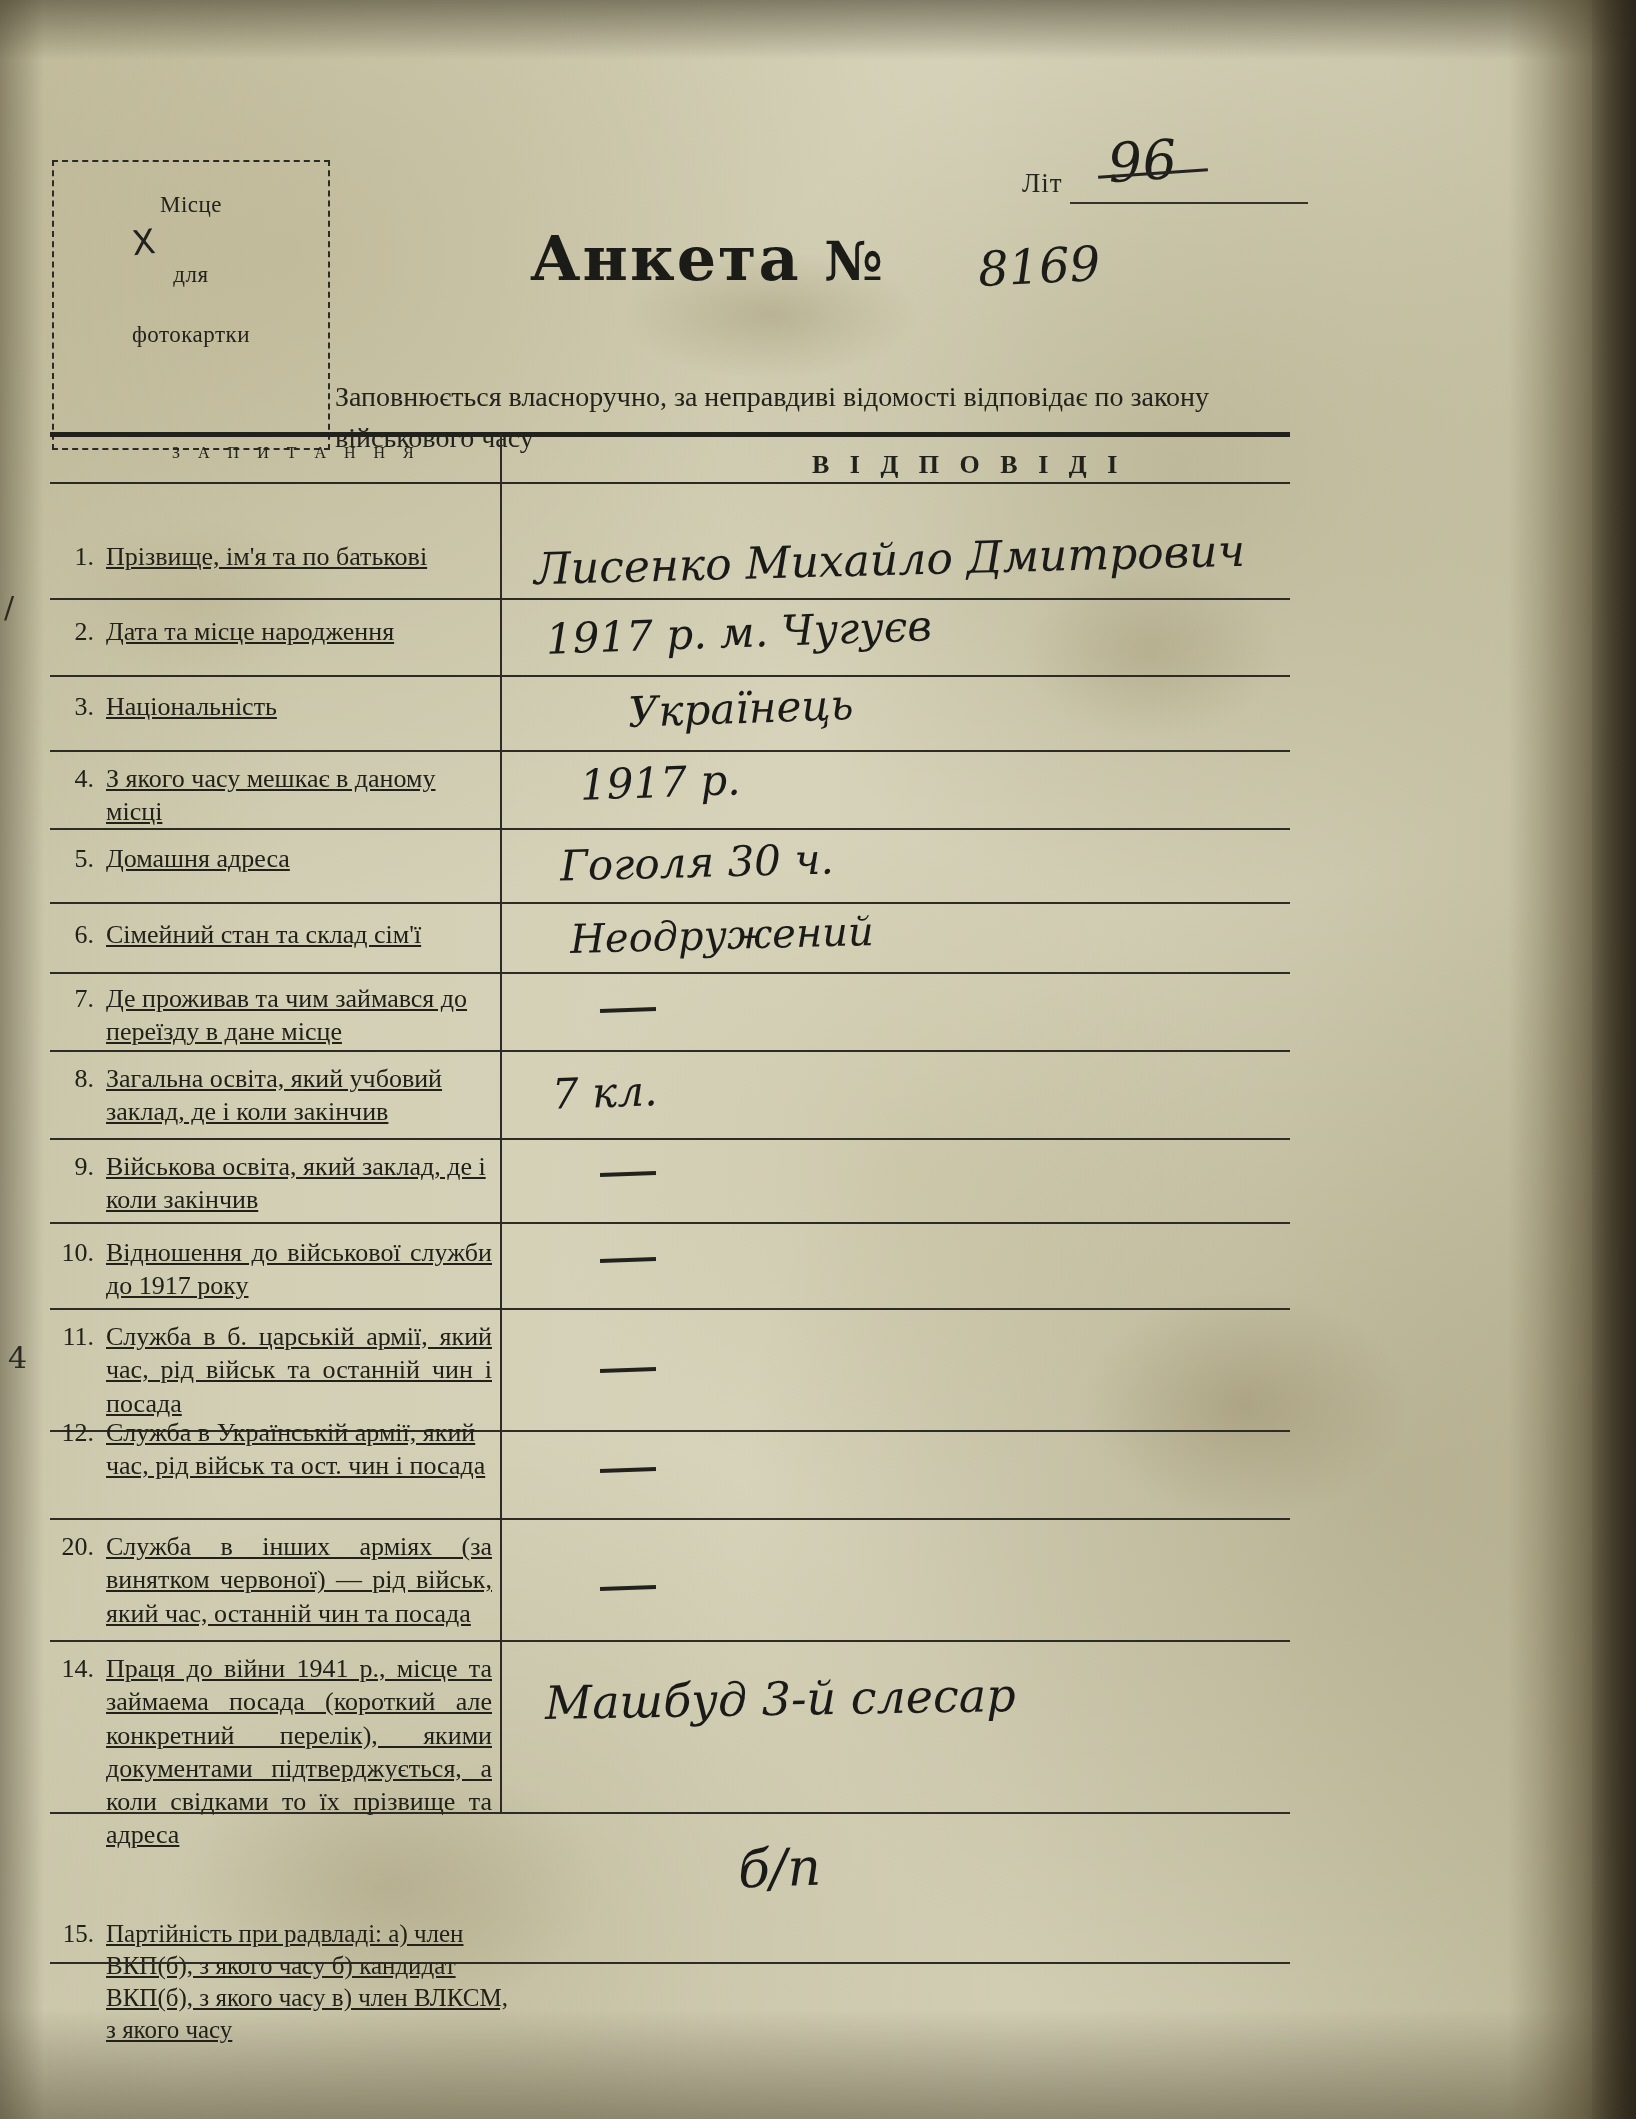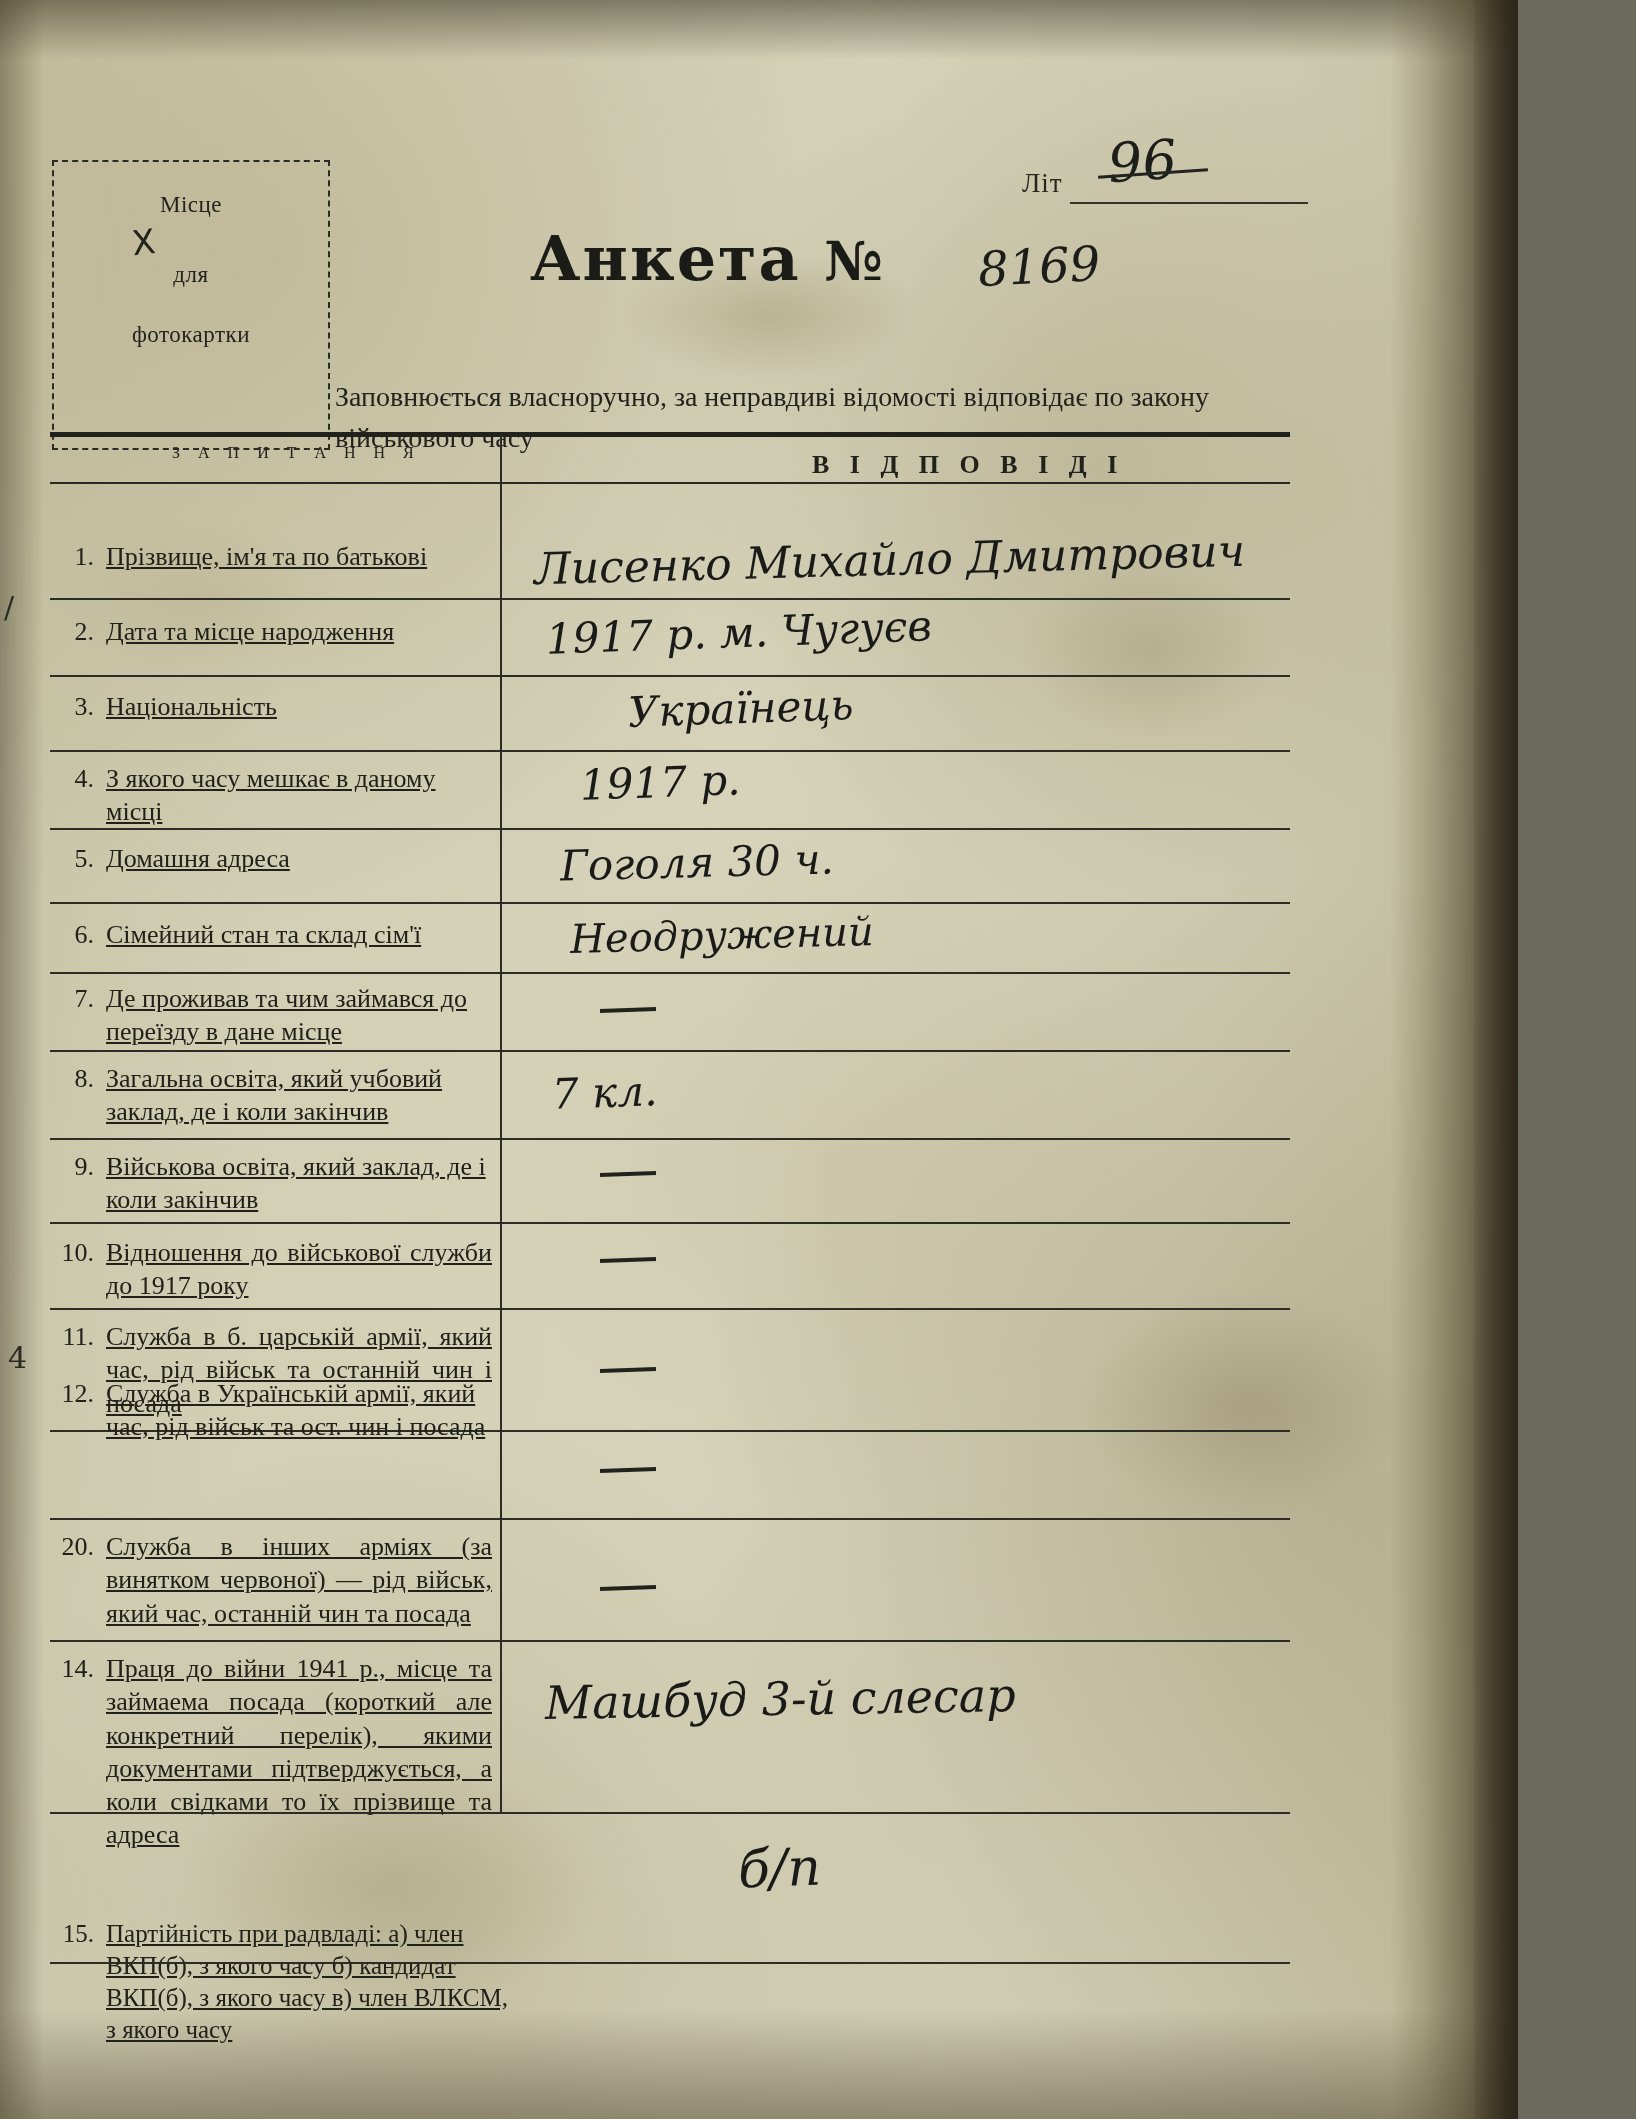--- a/index.html
+++ b/index.html
@@ -5,21 +5,21 @@
   html, body {
     margin: 0;
     padding: 0;
     background: #6b6a5c;
   }
   body {
     font-family: "Liberation Serif", serif;
   }
   .page {
     position: relative;
-    width: 1518px;
+    width: 1636px;
     height: 2119px;
     overflow: hidden;
     background: #cfcbb0;
   }
   
   .paper-bg {
     position: absolute;
     inset: 0;
     background:
       radial-gradient(ellipse 60% 45% at 18% 12%, rgba(168,156,116,0.38), rgba(168,156,116,0) 70%),
@@ -383,21 +383,21 @@
     <div class="dash" style="top:1258px;"></div>
     <div class="row-line" style="top:1308px;"></div>
 
     <div class="q just" style="top:1320px;">
       <span class="num">11.</span>
       <span class="txt">Служба в б. царській армії, який час, рід військ та останній чин і посада</span>
     </div>
     <div class="dash" style="top:1368px;"></div>
     <div class="row-line" style="top:1430px;"></div>
 
-    <div class="q" style="top:1377px; width:452px;">
+    <div class="q" style="top:1416px; width:452px;">
       <span class="num">12.</span>
       <span class="txt">Служба в Українській армії, який час, рід військ та ост. чин і посада</span>
     </div>
     <div class="dash" style="top:1468px;"></div>
     <div class="row-line" style="top:1518px;"></div>
 
     <div class="q just" style="top:1530px;">
       <span class="num">20.</span>
       <span class="txt">Служба в інших арміях (за винятком червоної) — рід військ, який час, останній чин та посада</span>
     </div>

